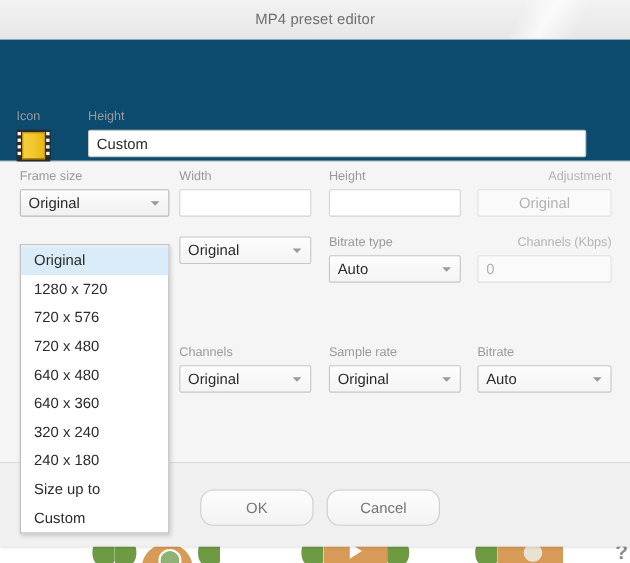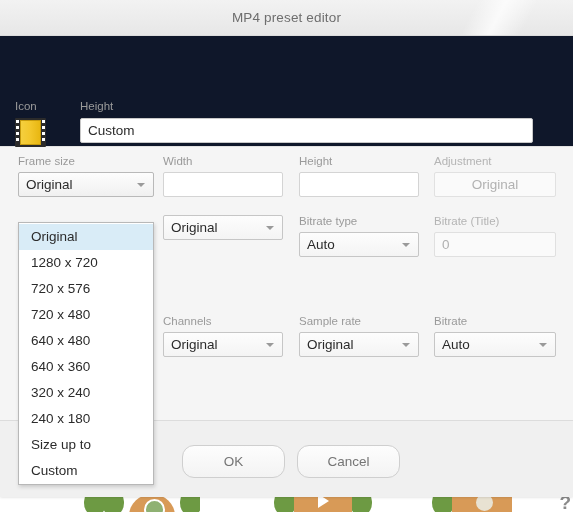--- a/index.html
+++ b/index.html
@@ -117,29 +117,29 @@
   #dialog-title {
     font-size: 13.5px;
     color: #6e6e6e;
     letter-spacing: 0.15px;
   }
 
   
   #header-section {
     position: relative;
     height: 110px;
-    background: #0f172a;
+    background: #0c4a6e;
     border-bottom: 1px solid #e2e2e2;
   }
 
   .field-label {
     font-size: 11.5px;
     color: #9a9a9a;
   }
-  .field-label.dim { color: #b4b4b4; }
+  .field-label.dim { color: #b4b4b4; text-align: right; }
 
   #icon-label {
     position: absolute;
     left: 15px; top: 64px;
   }
   #preset-icon {
     position: absolute;
     left: 15px; top: 82px;
     width: 31px; height: 29px;
   }
@@ -416,21 +416,21 @@
 
     <div class="ctl-group" style="left:299px; top:68px; width:120px;">
       <span class="field-label">Bitrate type</span>
       <div class="combo">
         <span>Auto</span>
         <span class="arrow"></span>
       </div>
     </div>
 
     <div class="ctl-group" style="left:434px; top:68px; width:122px;">
-      <span class="field-label dim">Bitrate (Title)</span>
+      <span class="field-label dim">Channels (Kbps)</span>
       <input class="textbox disabled" type="text" disabled="" value="0" style="">
     </div>
 
     <div class="ctl-group" style="left:163px; top:168px; width:120px;">
       <span class="field-label">Channels</span>
       <div class="combo">
         <span>Original</span>
         <span class="arrow"></span>
       </div>
     </div>

